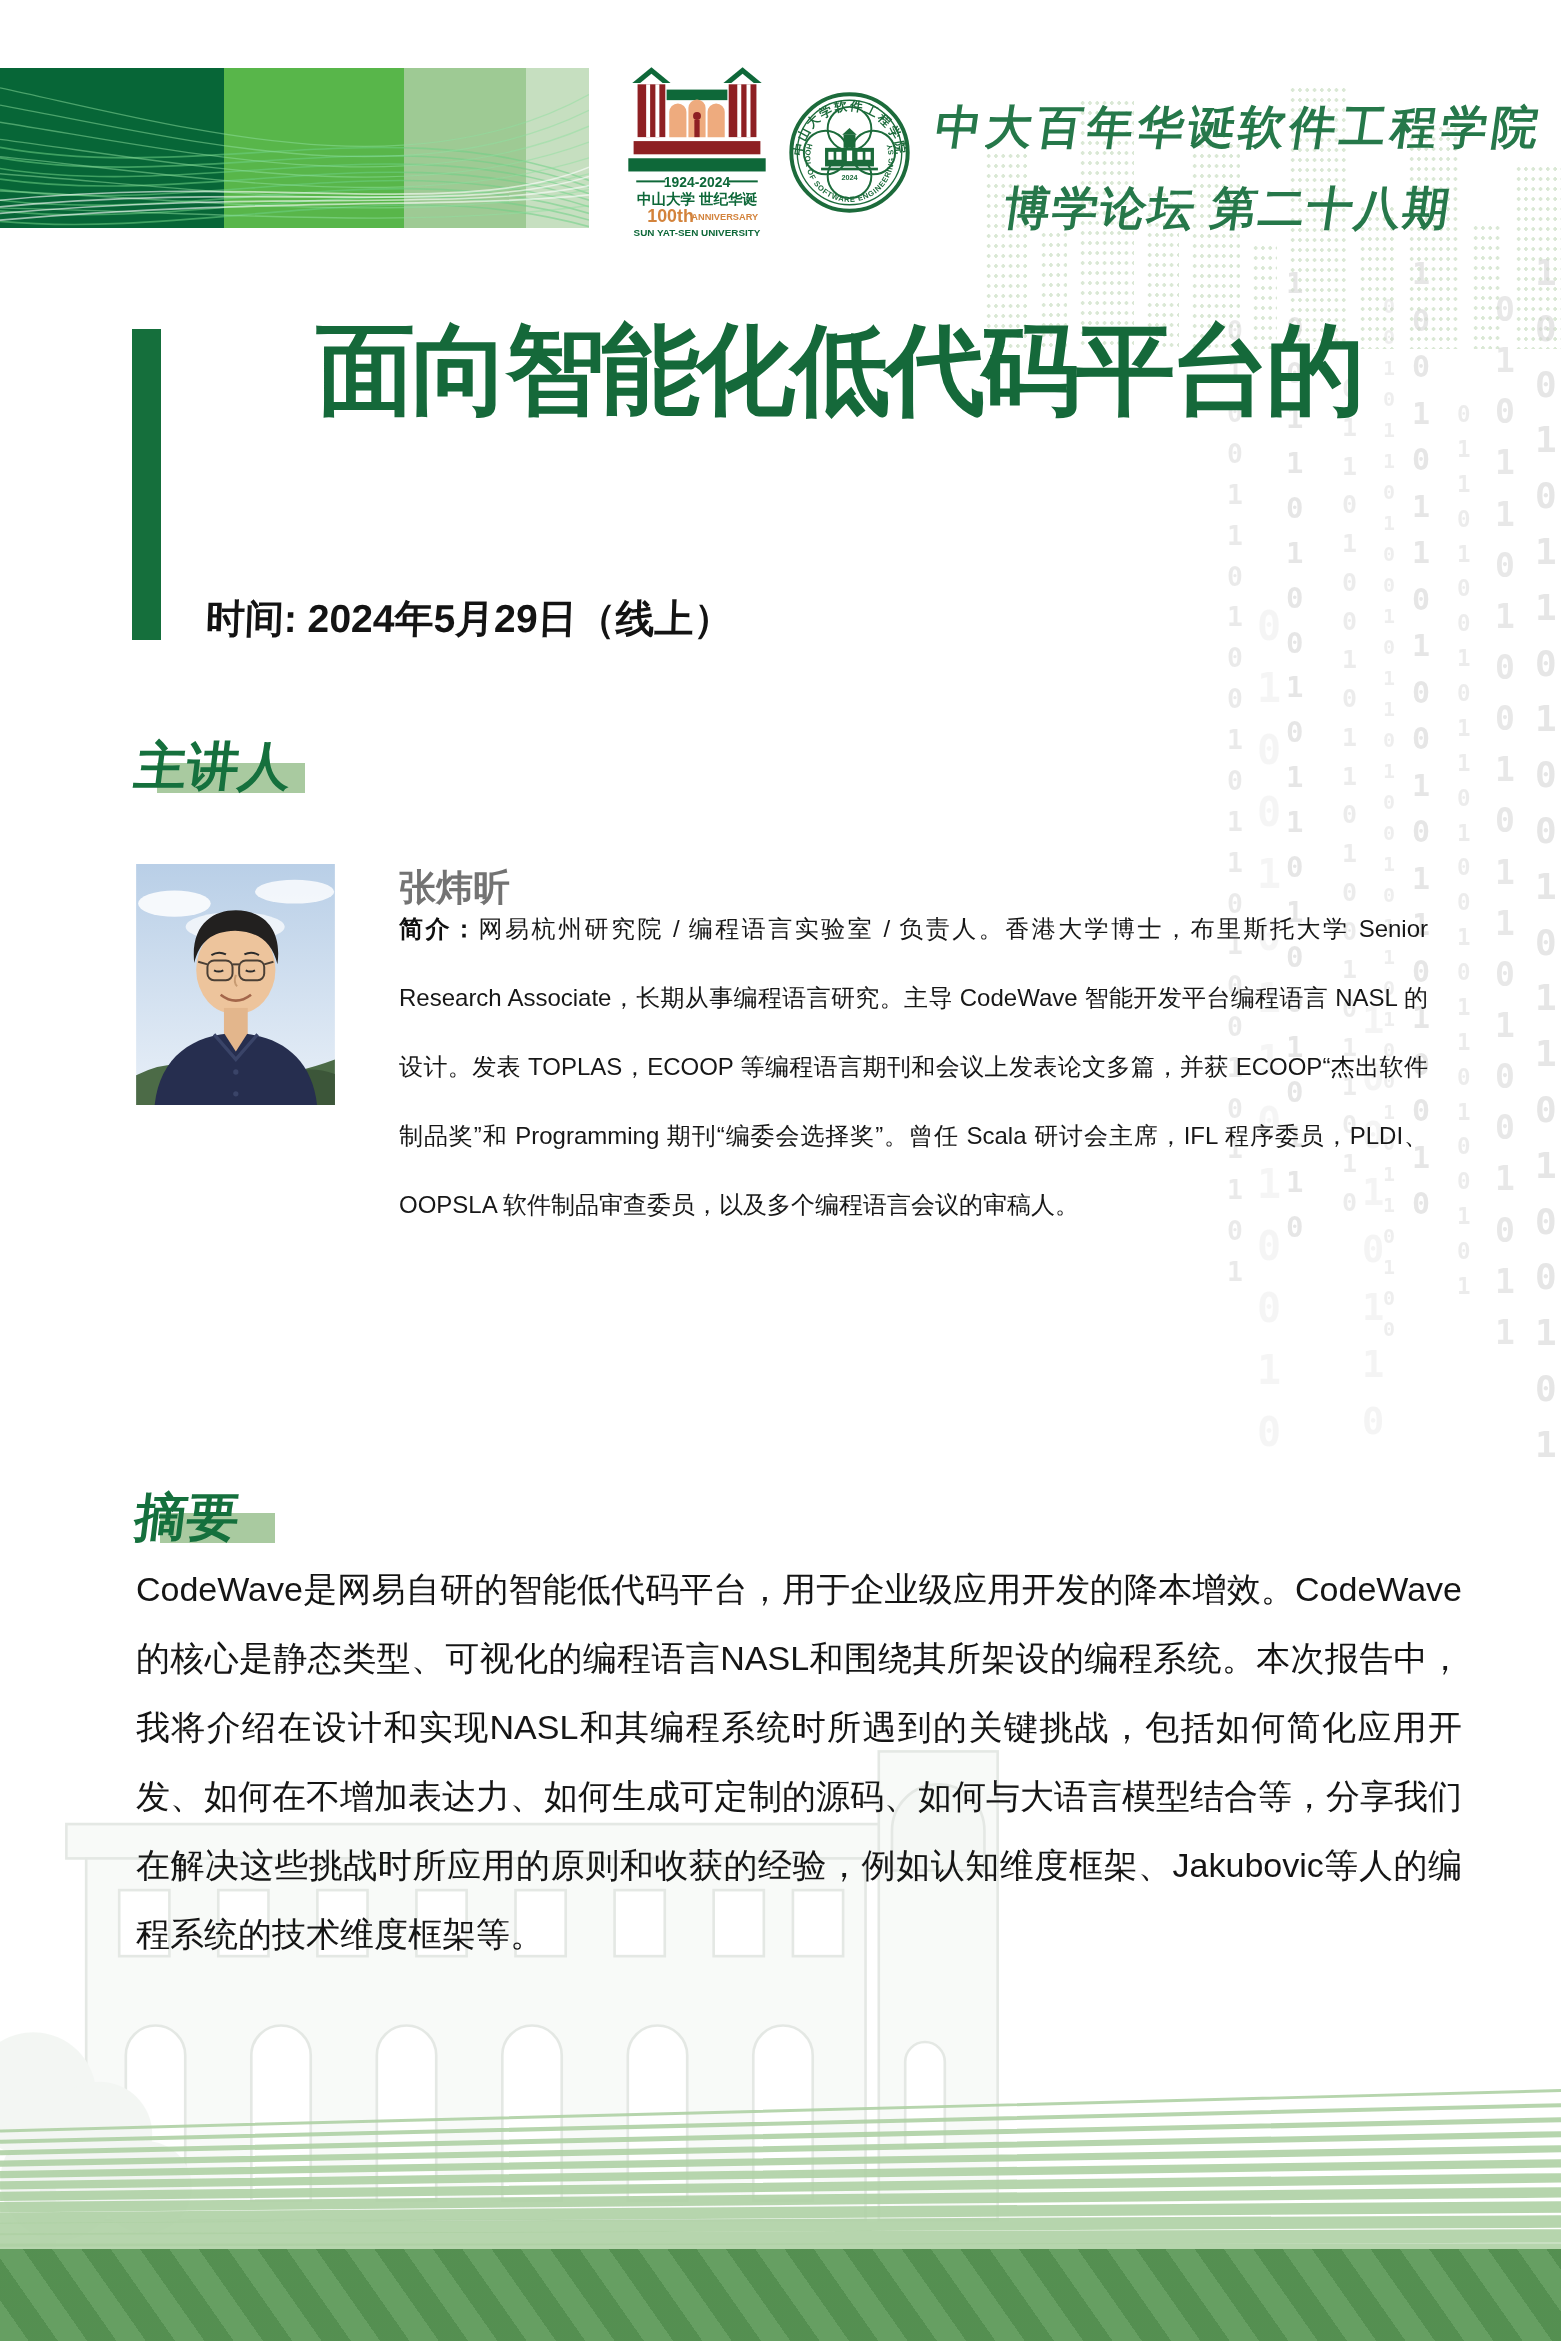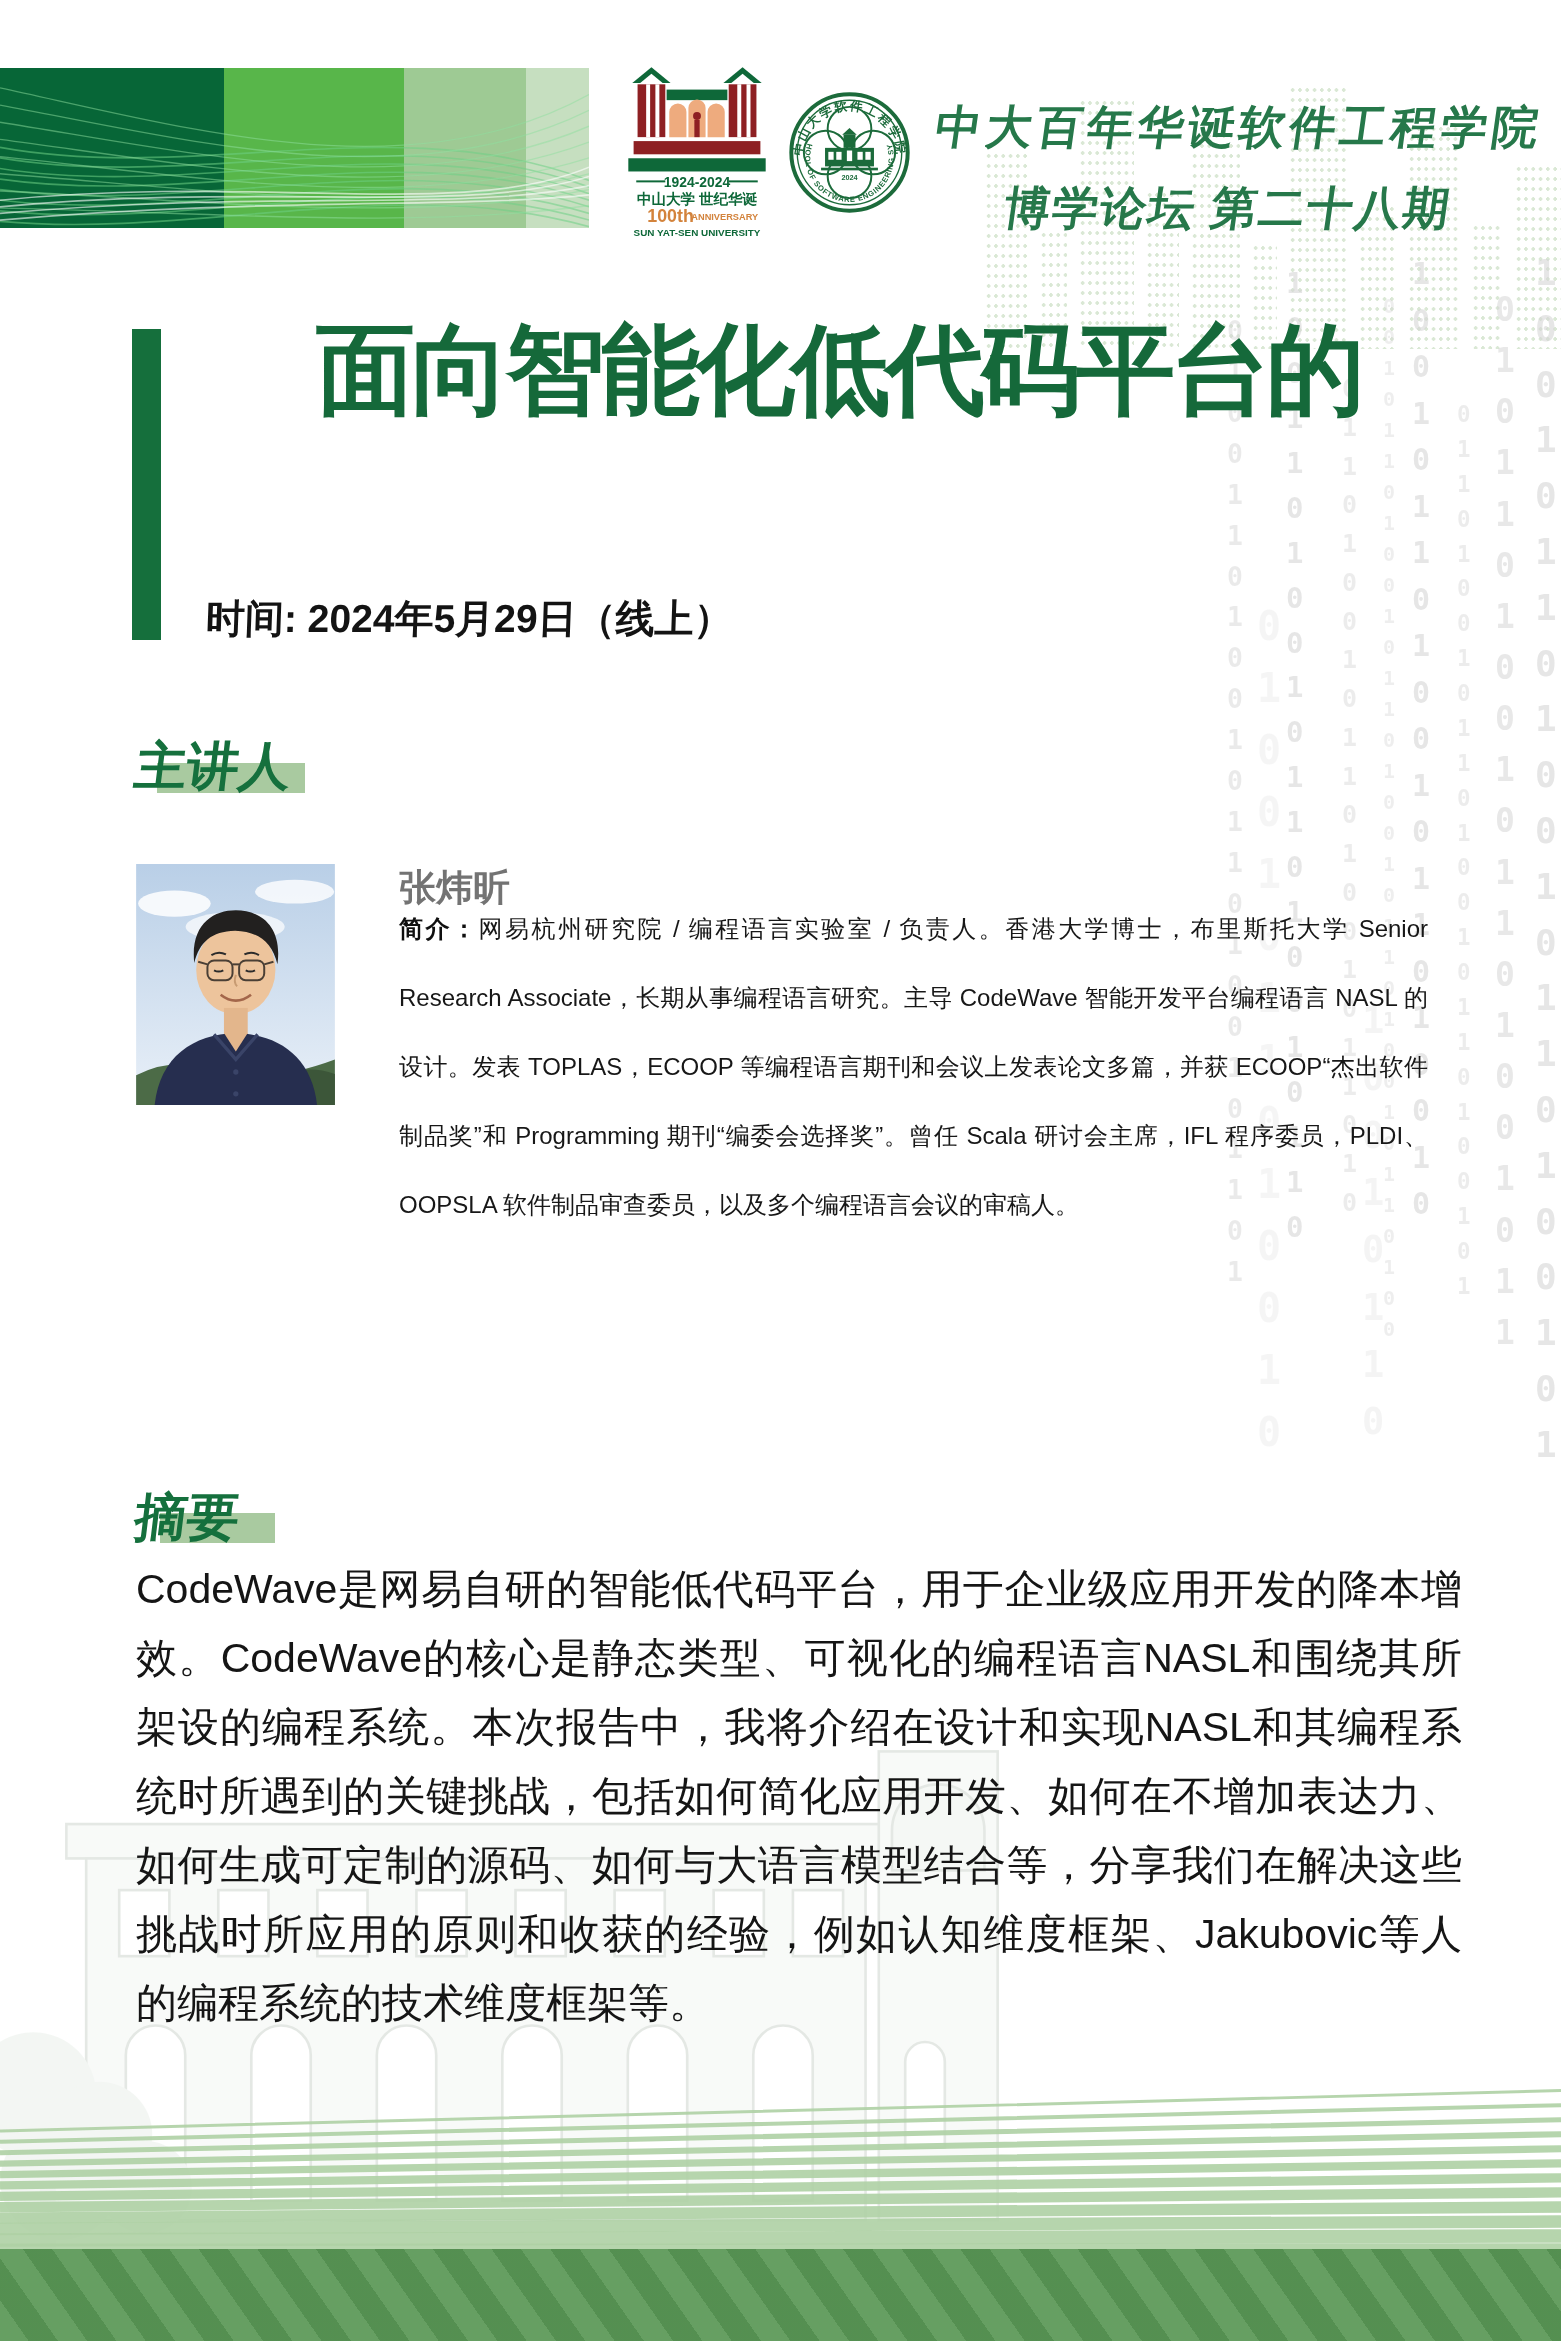--- a/index.html
+++ b/index.html
@@ -51,21 +51,21 @@
                transform:skewX(-7deg);white-space:nowrap;z-index:2;}
 
   
   .photo{position:absolute;left:136px;top:864px;width:199px;height:241px;overflow:hidden;}
   .spk-name{position:absolute;left:399px;top:863px;font-size:37px;font-weight:800;color:#737373;}
   .spk-bio{position:absolute;left:399px;top:894px;width:1029px;font-size:24px;line-height:69px;
            text-align:justify;color:#171717;margin:0;}
   .spk-bio b{font-weight:800;color:#0f0f0f;}
 
   
-  .abs-body{position:absolute;left:136px;top:1555px;width:1326px;font-size:41px;line-height:69px;
+  .abs-body{position:absolute;left:136px;top:1555px;width:1326px;font-size:34px;line-height:69px;
             text-align:justify;color:#151515;margin:0;}
 </style>
 </head>
 <body>
 
 <div class="poster">
 
   <div class="skyline">
     <div class="sk" style="width:46px;height:198px"></div>
     <div class="sk" style="width:30px;height:119px"></div>

